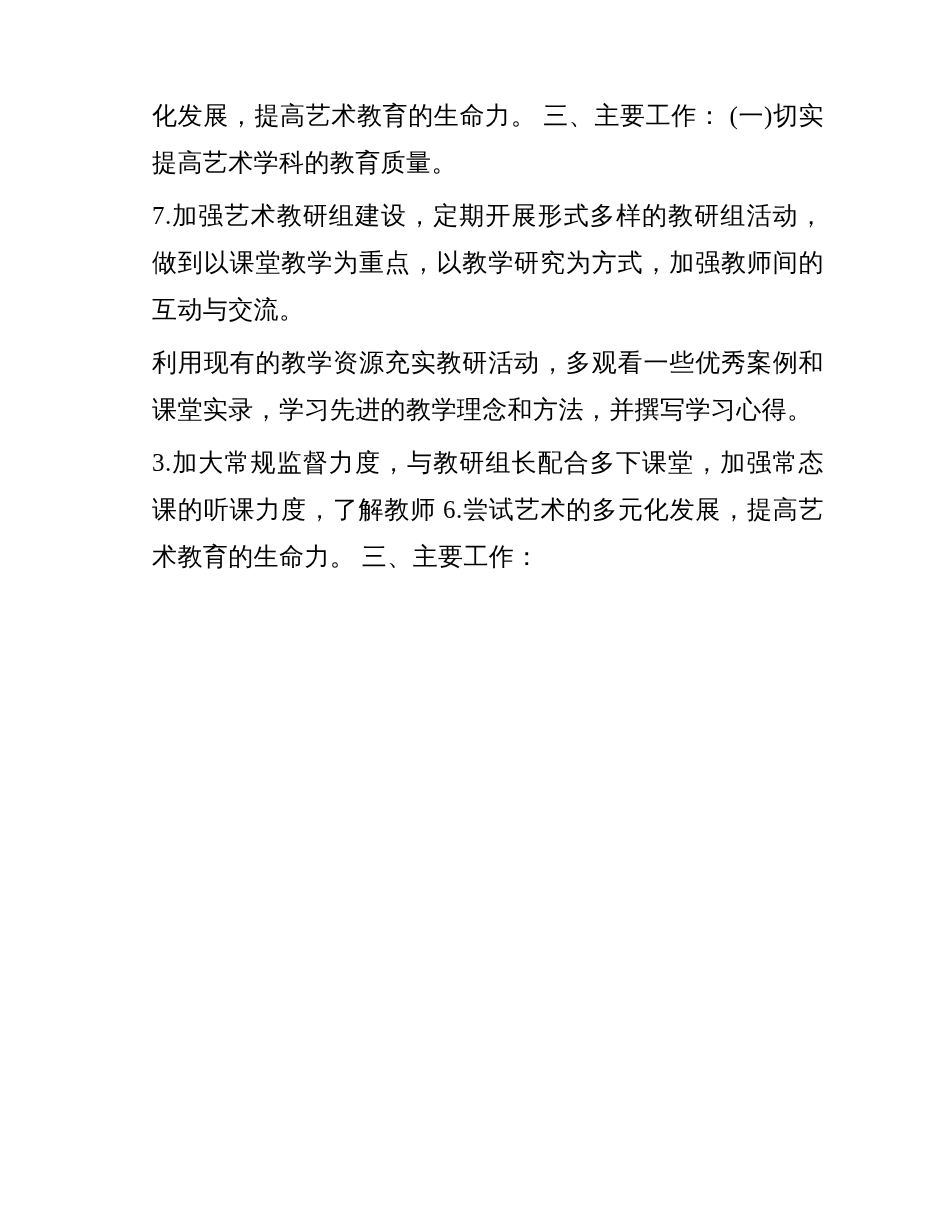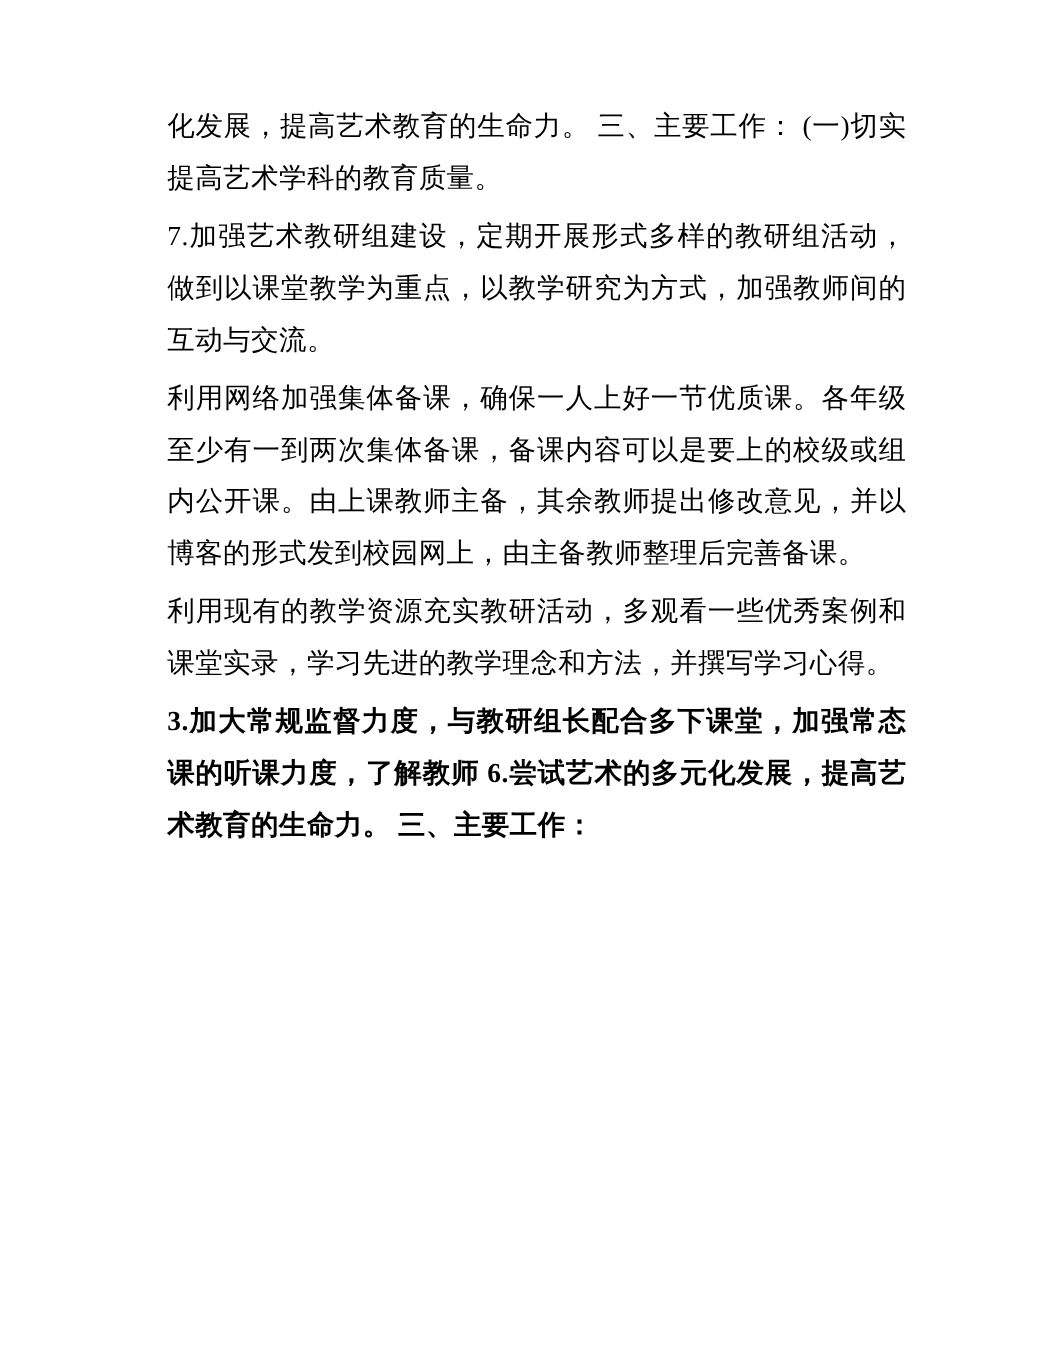--- a/index.html
+++ b/index.html
@@ -33,27 +33,25 @@
     font-size: 25px;
     line-height: 47px;
     text-align: justify;
     text-justify: inter-ideograph;
     letter-spacing: 0.4px;
     word-break: break-all;
     white-space: pre-wrap;
   }
   .para:last-child {
     margin-bottom: 0;
-    font-weight: bold;
   }
 </style>
 </head>
 <body>
 
 <div class="page">
   <div class="content">
     <p class="para">化发展，提高艺术教育的生命力。 三、主要工作： (一)切实提高艺术学科的教育质量。</p>
     <p class="para">7.加强艺术教研组建设，定期开展形式多样的教研组活动，做到以课堂教学为重点，以教学研究为方式，加强教师间的互动与交流。</p>
-    <p class="para">利用网络加强集体备课，确保一人上好一节优质课。各年级至少有一到两次集体备课，备课内容可以是要上的校级或组内公开课。由上课教师主备，其余教师提出修改意见，并以博客的形式发到校园网上，由主备教师整理后完善备课。</p>
     <p class="para">利用现有的教学资源充实教研活动，多观看一些优秀案例和课堂实录，学习先进的教学理念和方法，并撰写学习心得。</p>
     <p class="para">3.加大常规监督力度，与教研组长配合多下课堂，加强常态课的听课力度，了解教师 6.尝试艺术的多元化发展，提高艺术教育的生命力。 三、主要工作：</p>
   </div>
 </div>
 
 </body></html>

